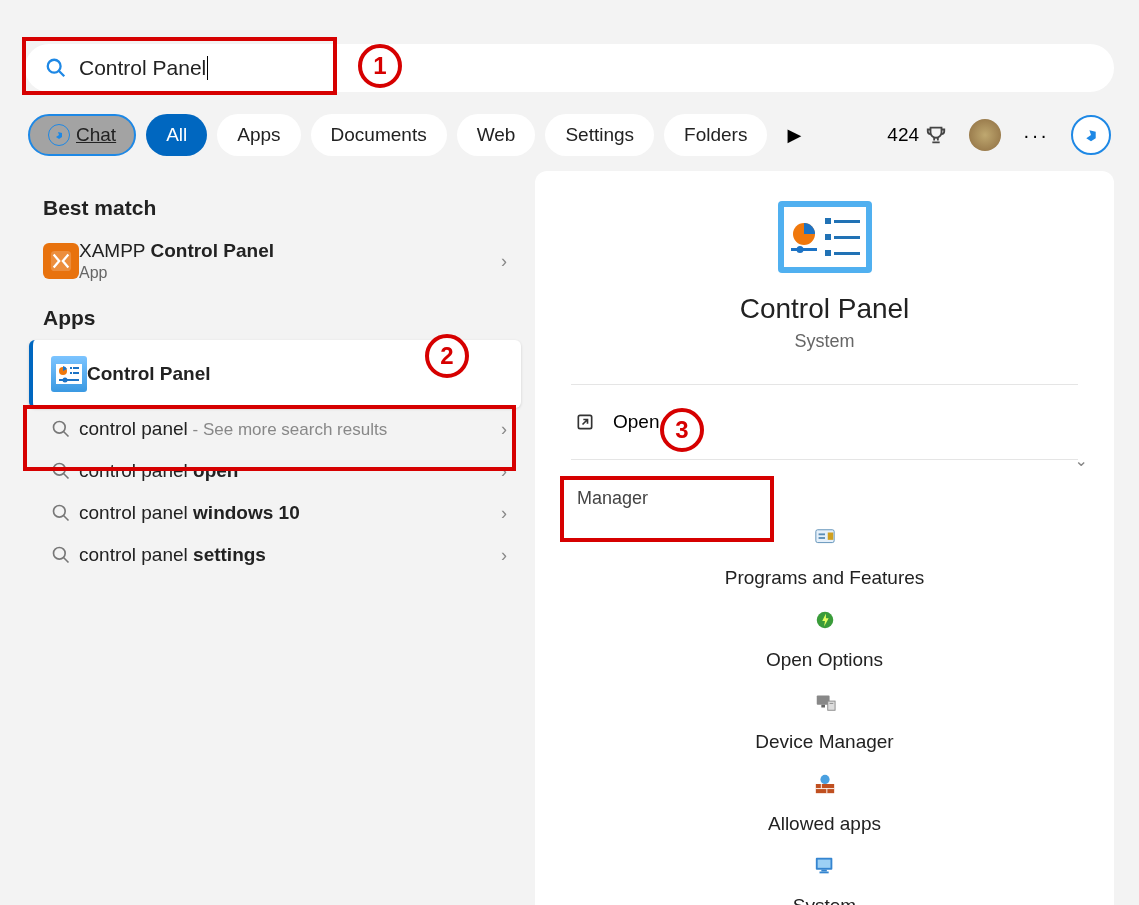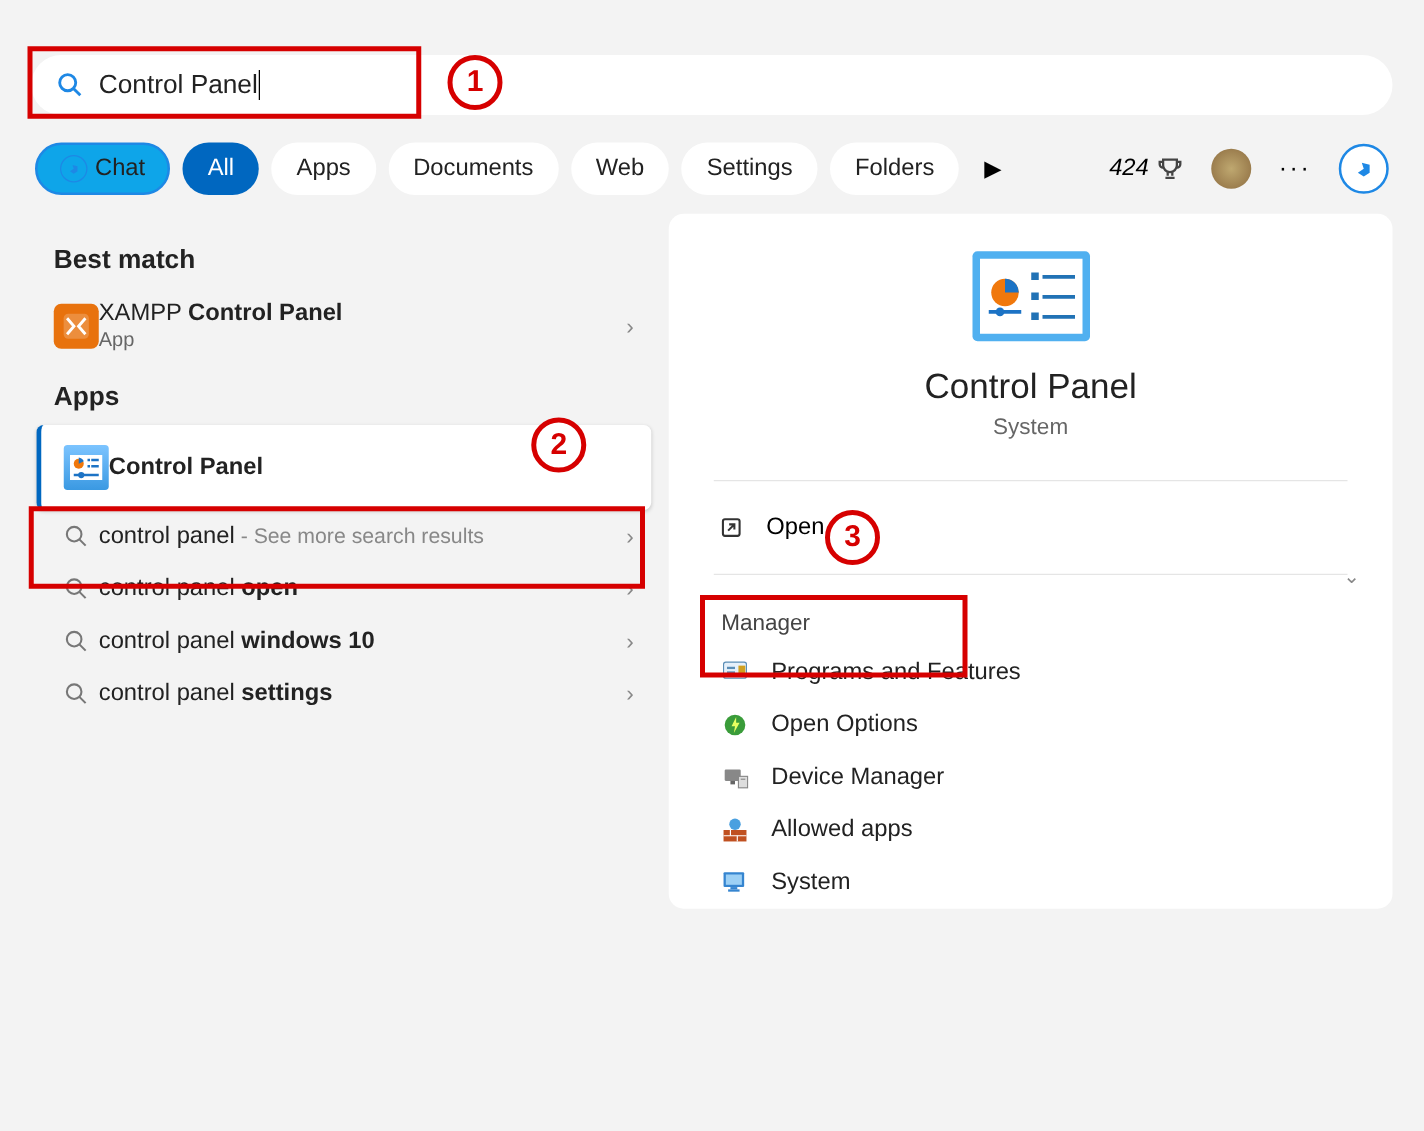--- a/index.html
+++ b/index.html
@@ -54,26 +54,27 @@
     .tabs-row {
       display: flex;
       align-items: center;
       gap: 10px;
       padding: 22px 28px 0 28px;
     }
     .chat-pill {
       display: flex;
       align-items: center;
       gap: 6px;
-      background: #0ea5e9;
+      background: #a3a3a3;
       border: 2.5px solid #1e88e5;
       border-radius: 26px;
       padding: 8px 18px;
       font-size: 19px;
       color: #222;
+      text-decoration: underline;
     }
     .bing-circle {
       width: 22px; height: 22px;
       border-radius: 50%;
       border: 1.5px solid #1e88e5;
       display: flex; align-items:center; justify-content:center;
     }
     .tab-pill {
       background: #fff;
       border-radius: 26px;
@@ -85,21 +86,21 @@
     .tab-pill.active {
       background: #0067c0;
       color: #fff;
     }
     .tabs-right {
       margin-left: auto;
       display: flex;
       align-items: center;
       gap: 22px;
     }
-    .rewards { display: flex; align-items: flex-start; gap: 6px; font-size: 19px; font-style: italic; }
+    .rewards { display: flex; align-items: flex-start; gap: 6px; font-size: 19px; }
     .avatar { width: 32px; height: 32px; border-radius: 50%; background: radial-gradient(#bfa870, #8c6b3f); }
     .dots { font-size: 20px; letter-spacing: 2px; }
     .bing-big {
       width: 40px; height: 40px; border-radius: 50%;
       border: 2.5px solid #1e88e5;
       display: flex; align-items:center; justify-content:center;
       background:#fff;
     }
     
     .content-row {
@@ -181,21 +182,21 @@
       display:flex; align-items:center; gap: 18px;
       padding: 14px 24px;
       font-size: 19px;
       margin: 0 16px;
     }
     .open-icon-sq { width: 20px; height: 20px; }
     .recent-head { font-size: 18px; color: #444; padding: 16px 42px 8px 42px; }
     .recent-row {
       display:flex; align-items:center; gap: 18px;
       padding: 10px 42px;
-      font-size: 19px; color: #222;
+      font-size: 19px; color: #222; flex-direction: column;
     }
     .recent-icon { width: 22px; height: 22px; flex-shrink:0; }
     
     .play-icon { font-size: 18px; margin: 0 4px; padding: 6px; }
   </style>
 </head>
 <body>
 
 <div class="search-highlight" style="left:22px; top:37px; width:315px; height:58px;"></div>
 <div class="annot-circle" style="left:358px; top:44px;">

